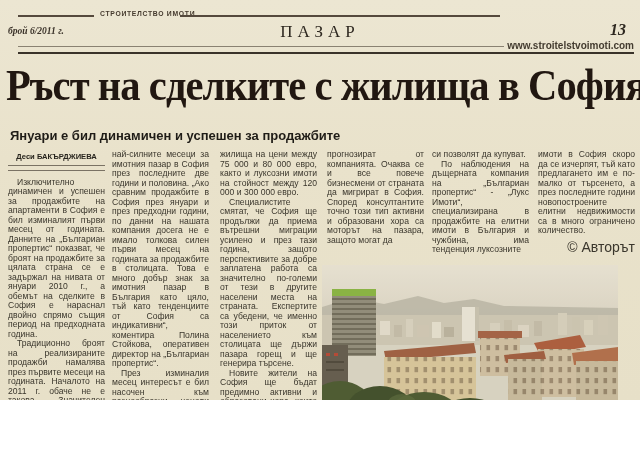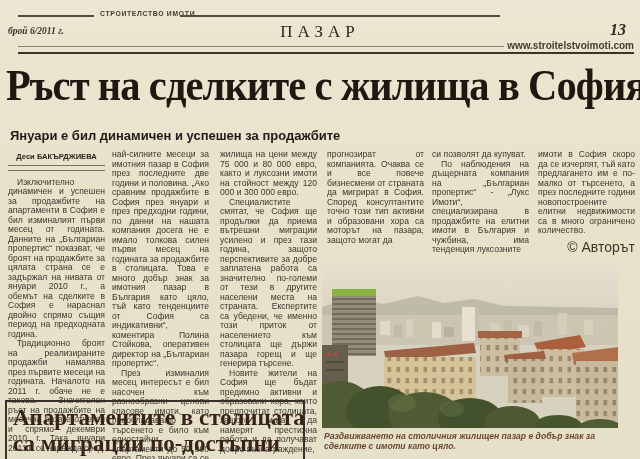--- a/index.html
+++ b/index.html
@@ -1,18 +1,18 @@
 <!DOCTYPE html>
 <html lang="bg"><head>
 <meta charset="utf-8">
 <style>
   html,body{margin:0;padding:0;}
   .page{
     position:relative;
-    width:640px;height:459px;
+    width:640px;height:400px;
     background:linear-gradient(180deg,#ece6d2 0%,#e9e2cb 40%,#e7e0c8 100%);
     overflow:hidden;
     font-family:"Liberation Sans",sans-serif;
     color:#35322a;
   }
   
   .mast-row{position:absolute;top:10px;left:18px;width:604px;height:12px;}
   .mast-rule-l{position:absolute;left:0;top:5px;width:76px;height:2px;background:#55493c;}
   .mast-label{position:absolute;left:82px;top:0;font-size:6.8px;font-weight:bold;letter-spacing:.7px;color:#453a2e;white-space:nowrap;}
   .mast-rule-r{position:absolute;left:162px;top:5px;width:320px;height:2px;background:#55493c;}

